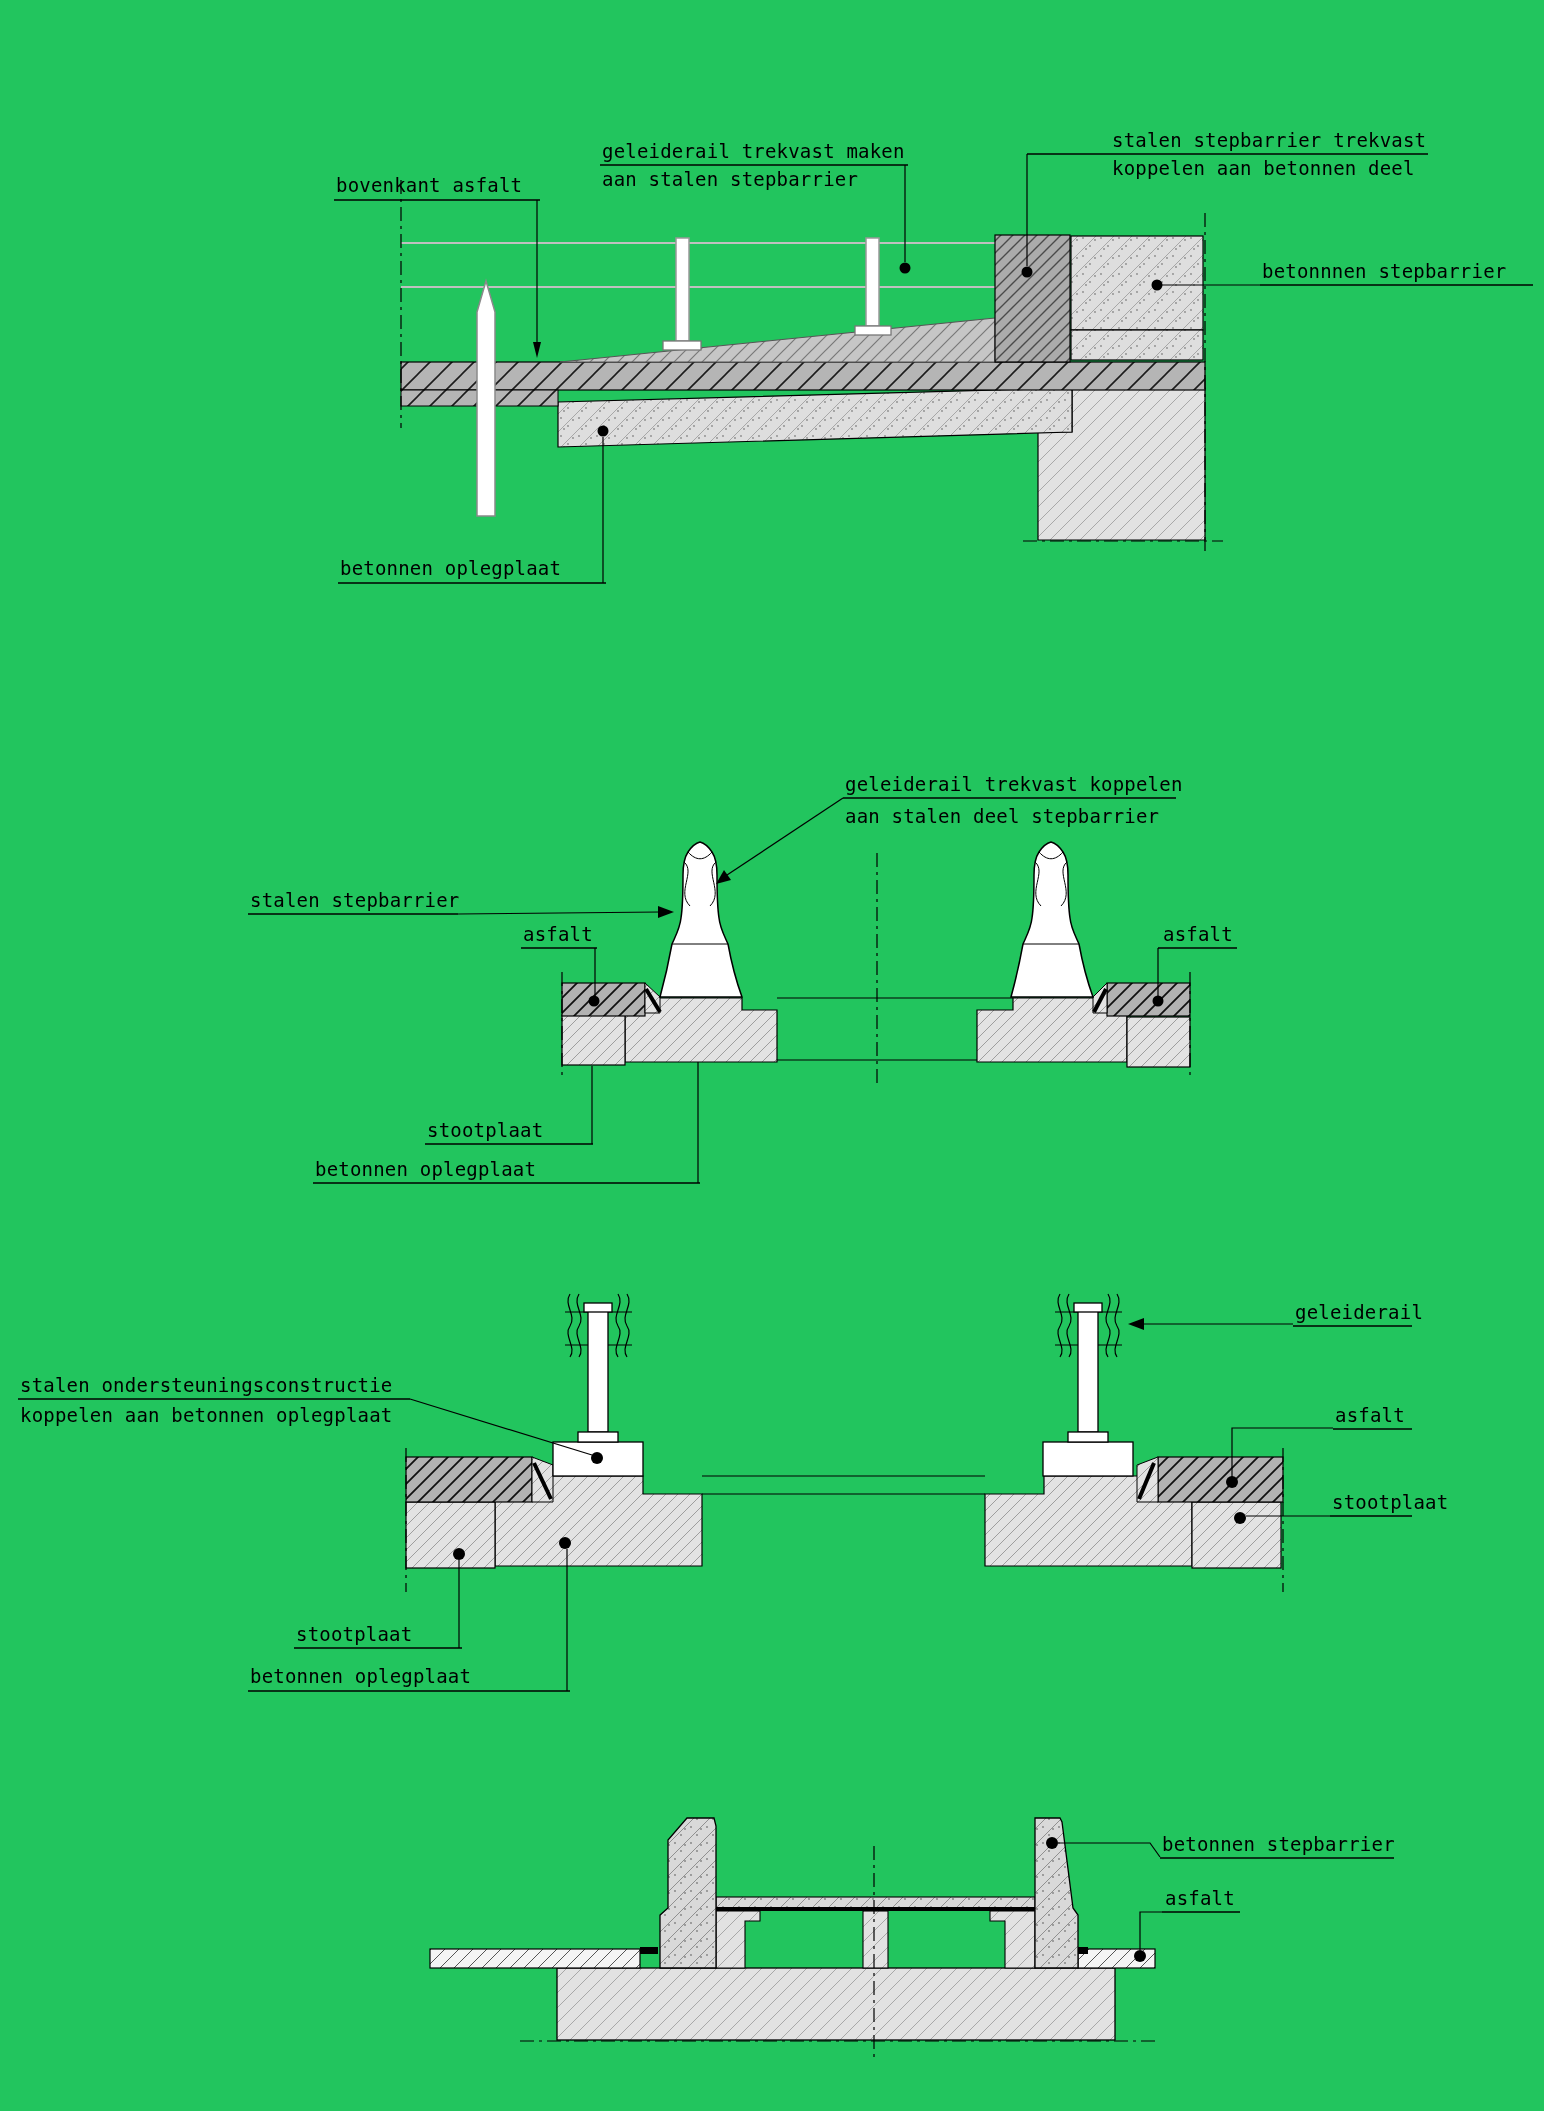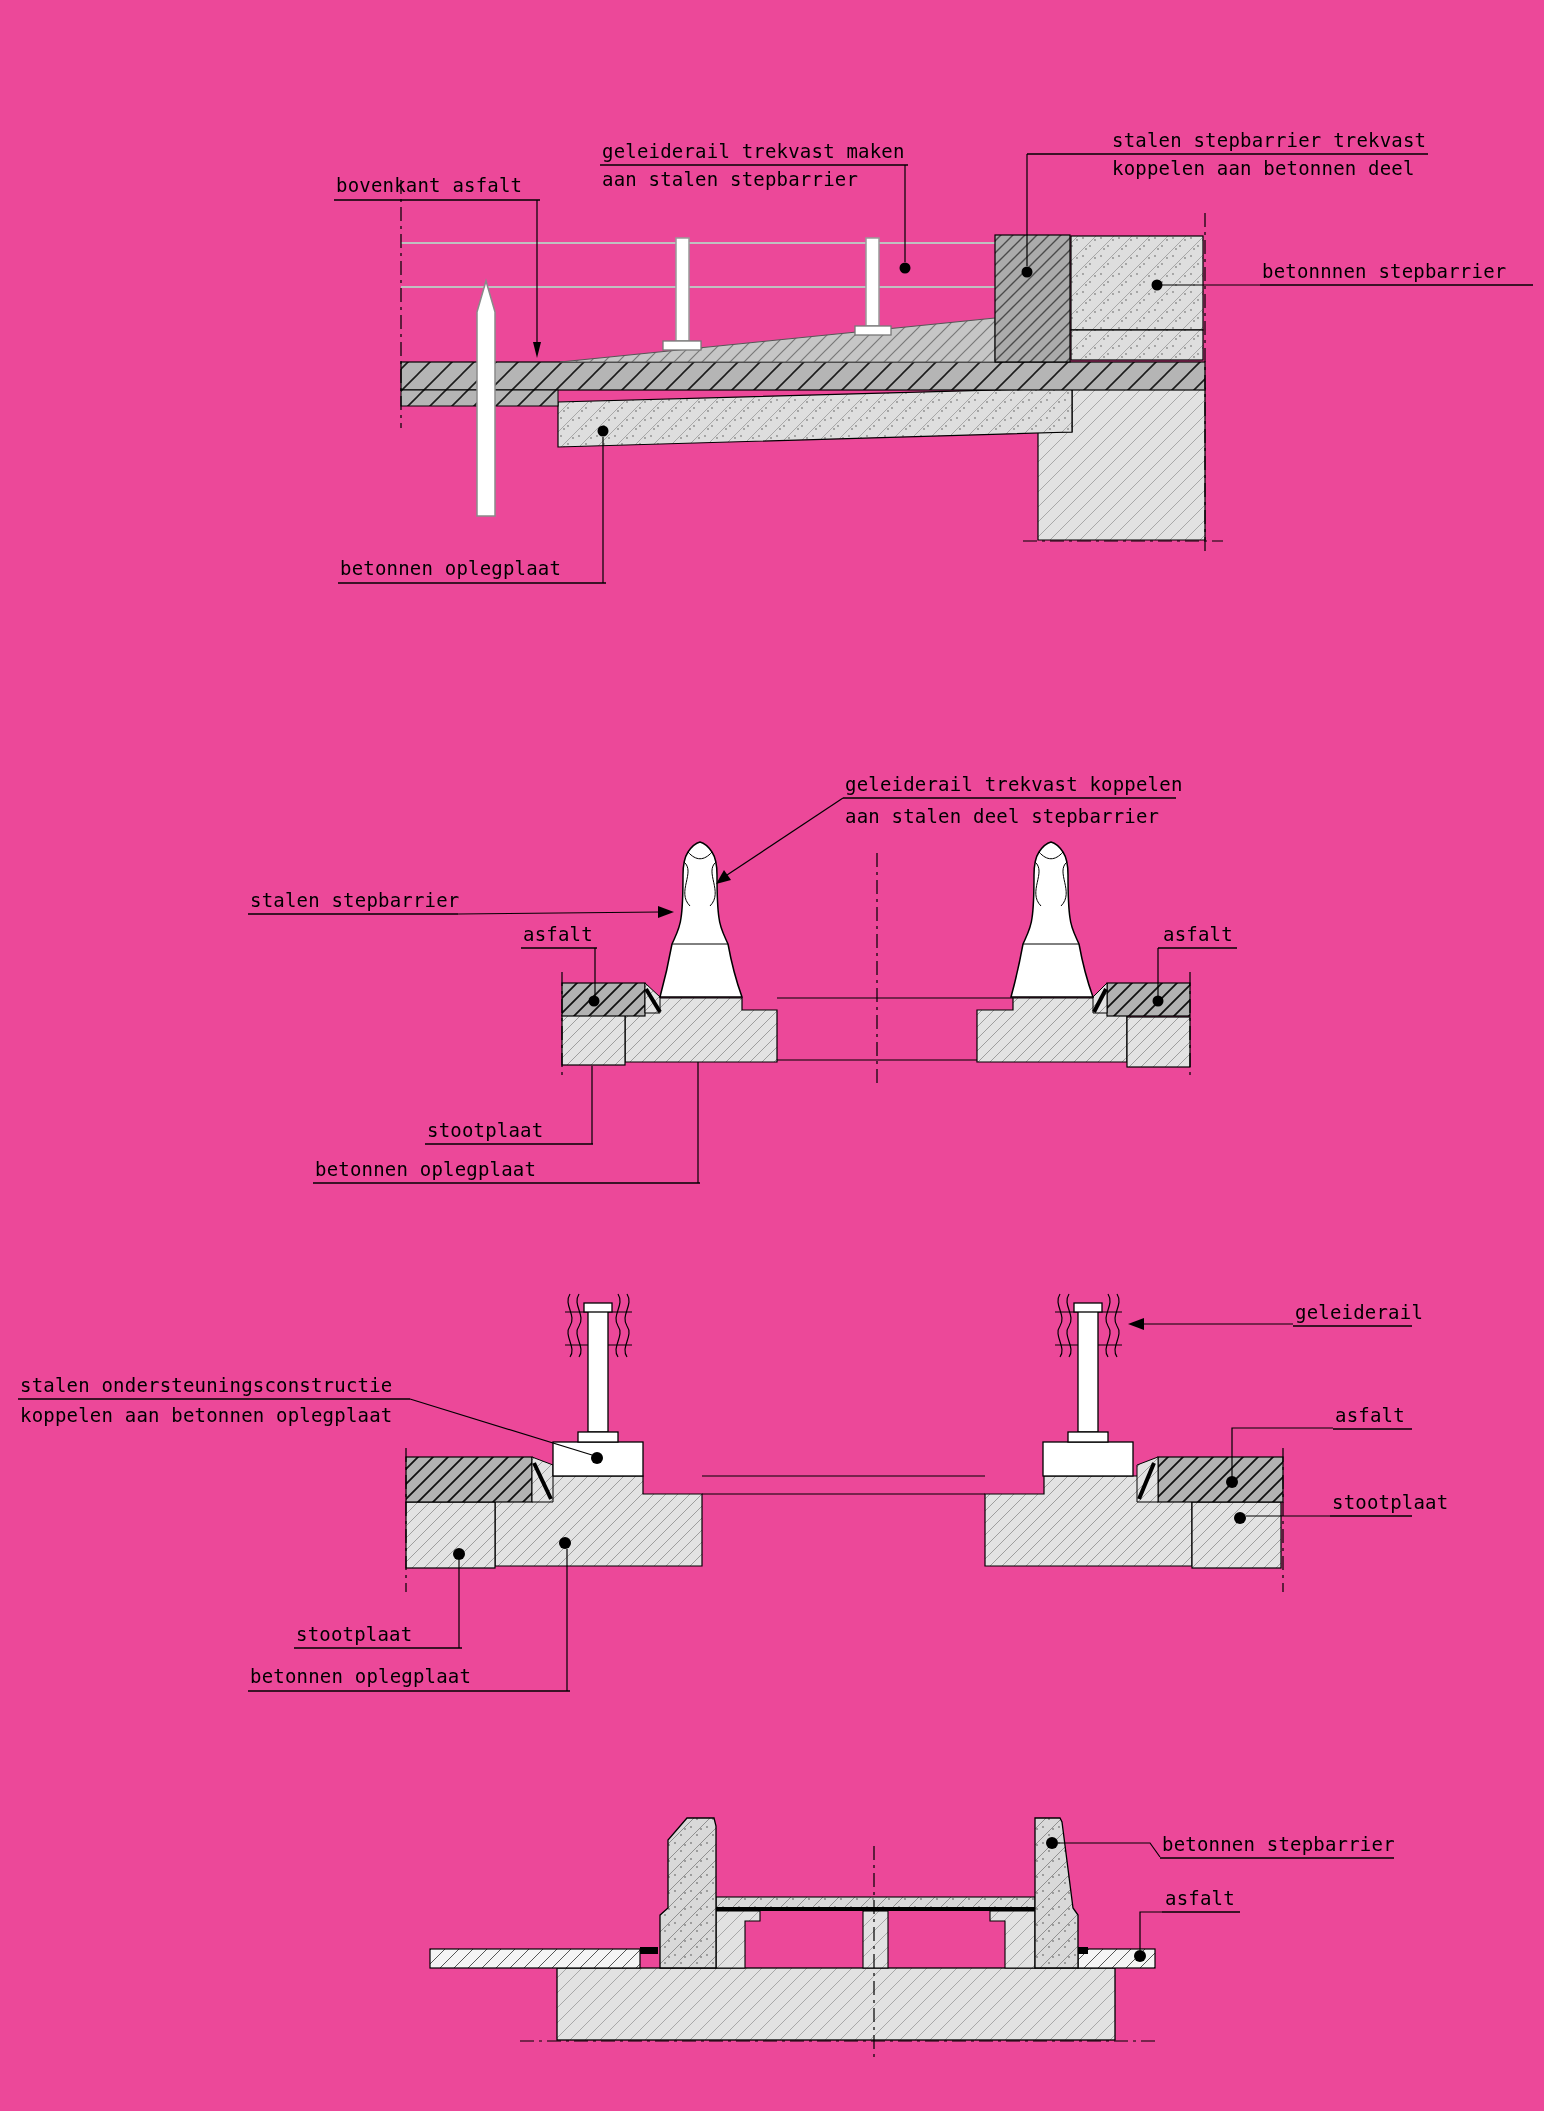--- a/index.html
+++ b/index.html
@@ -1,16 +1,16 @@
 <!DOCTYPE html>
 <html><head>
 <meta charset="utf-8">
 <style>
   html,body{margin:0;padding:0;background:#ffffff;}
-  .page{position:relative;width:1544px;height:2111px;background:#ec4899;overflow:hidden;}
+  .page{position:relative;width:1544px;height:2111px;background:#22c55e;overflow:hidden;}
   svg{display:block;}
   text{font-family:"DejaVu Sans Mono", monospace;font-size:19px;fill:#000;letter-spacing:0.2px;}
 </style>
 </head>
 <body>
 
 <div class="page">
 <svg width="1544" height="2111" viewBox="0 0 1544 2111" xmlns="http://www.w3.org/2000/svg">
 
   <defs>

